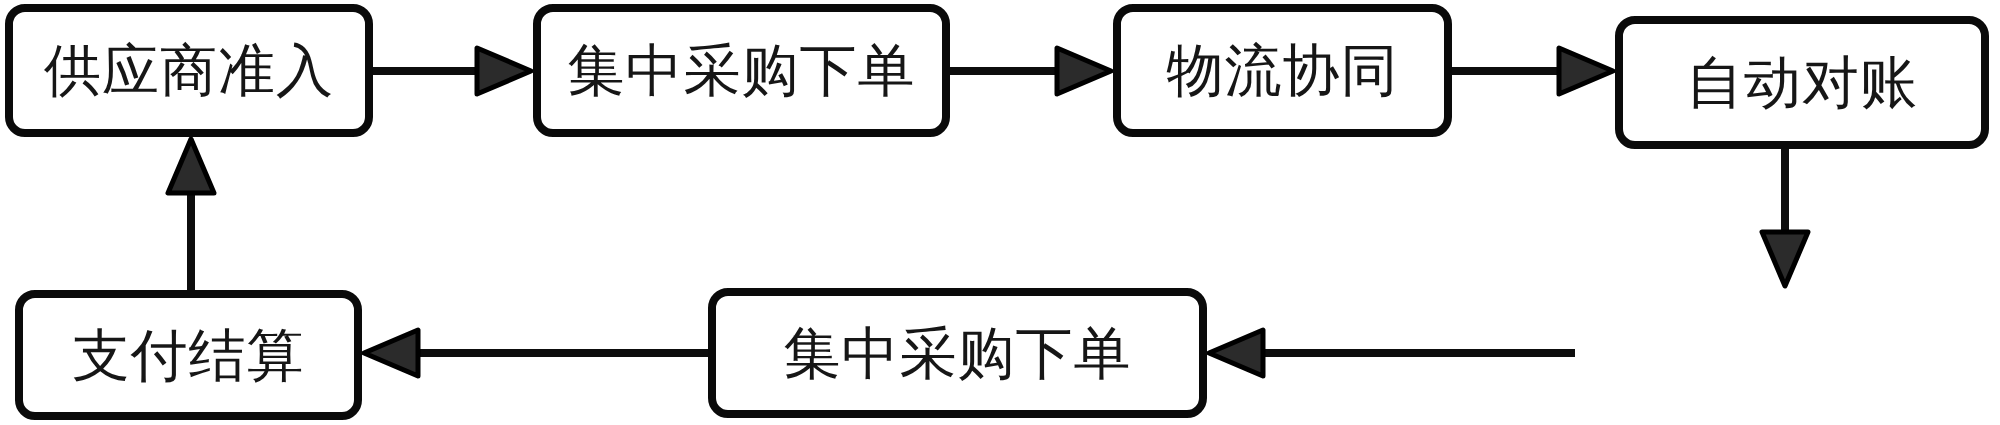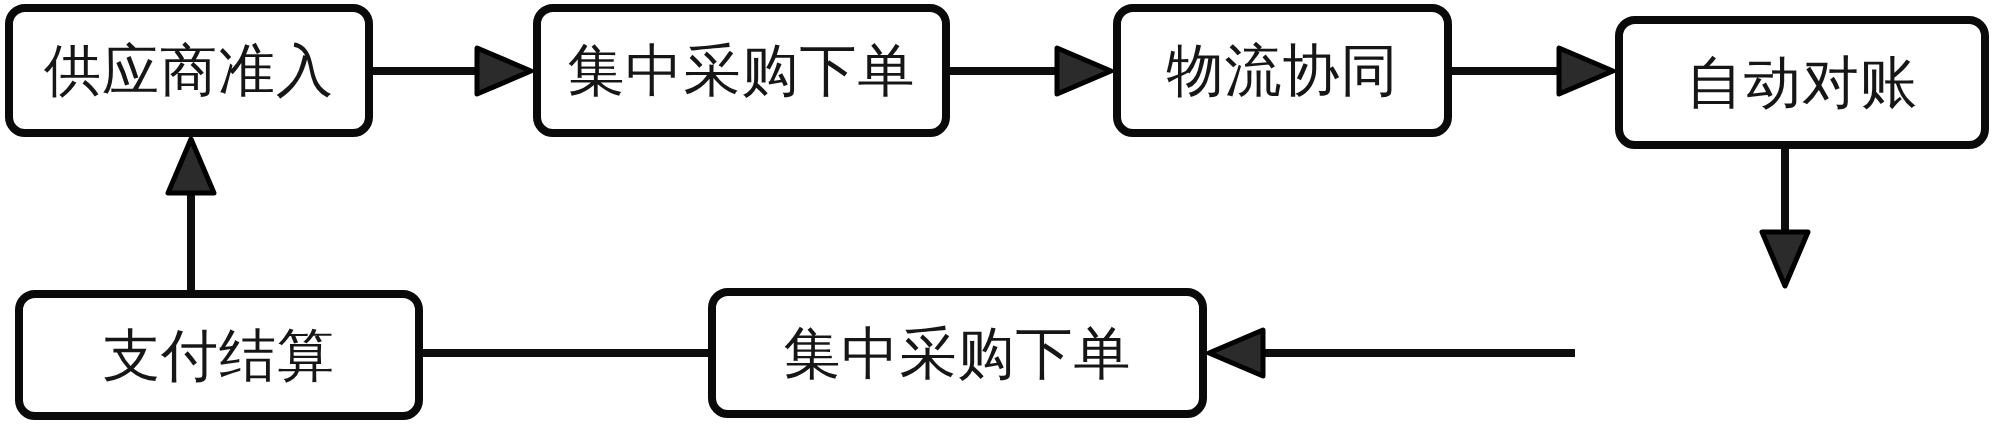--- a/index.html
+++ b/index.html
@@ -49,21 +49,21 @@
     white-space: nowrap;
     line-height: 1;
   }
   
   .n0 { left: 5px;    top: 4px;   width: 368px; height: 133px; }
   .n1 { left: 533px;  top: 4px;   width: 417px; height: 133px; }
   .n2 { left: 1113px; top: 4px;   width: 339px; height: 133px; }
   .n3 { left: 1615px; top: 4px;   width: 374px; height: 133px; margin-top: 12px; }
   .n4 { left: 1575px; top: 288px; width: 418px; height: 130px; }
   .n5 { left: 708px;  top: 288px; width: 499px; height: 130px; }
-  .n6 { left: 15px;   top: 290px; width: 408px; height: 130px; justify-content: center; }
+  .n6 { left: 15px;   top: 290px; width: 347px; height: 130px; justify-content: center; }
 </style>
 </head>
 <body>
 
 <div class="canvas">
 
   <svg class="edges" viewBox="0 0 2000 425" xmlns="http://www.w3.org/2000/svg">
 
     <g>
       <line x1="373" y1="71" x2="481" y2="71"></line>

